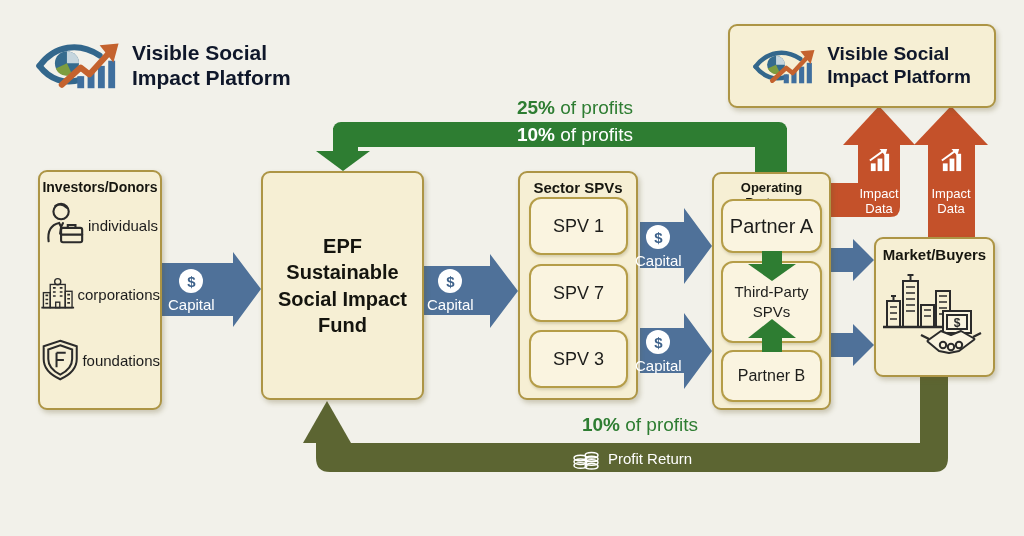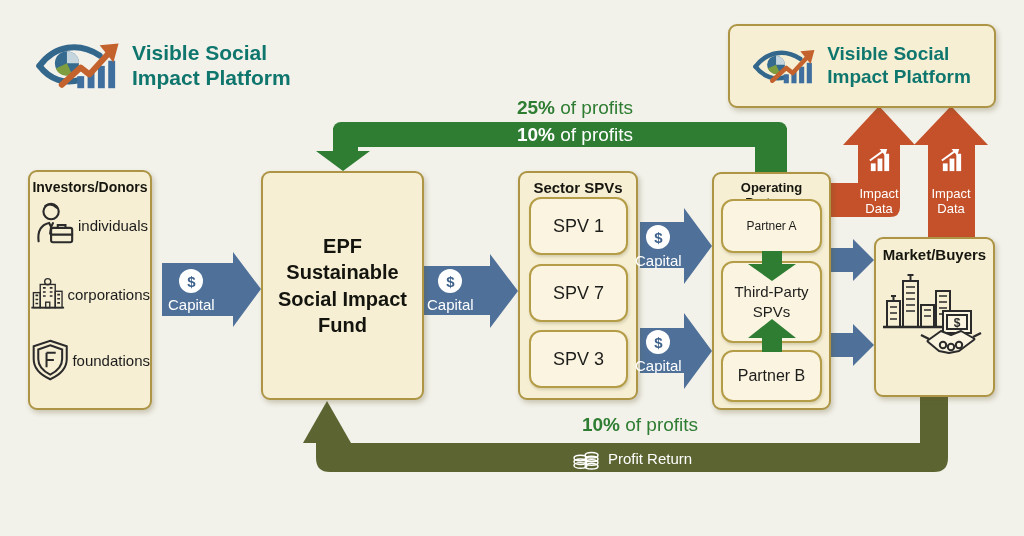--- a/index.html
+++ b/index.html
@@ -12,21 +12,21 @@
   svg{display:block}
   .layer{position:absolute;left:0;top:0;width:1024px;height:536px;pointer-events:none}
   .arrows{z-index:1}.overlay-top{z-index:3}
   .panel{position:absolute;background:var(--panel);border:2px solid var(--border);border-radius:9px;
          box-shadow:2px 3px 5px rgba(100,90,40,.28);z-index:2}
   .inner-box{position:absolute;background:var(--inner);border:2px solid #b59d48;border-radius:12px;
          display:flex;align-items:center;justify-content:center;text-align:center;
          box-shadow:1px 2px 3px rgba(100,90,40,.22);color:var(--ink)}
   .panel-title{position:absolute;width:100%;text-align:center;font-weight:700;color:#16160f}
   .brand{position:absolute;left:36px;top:34px;display:flex;align-items:center;gap:10px;z-index:2}
-  .brand-text{font-size:21px;font-weight:700;color:#0f766e;line-height:1.2}
+  .brand-text{font-size:21px;font-weight:700;color:#0f172a;line-height:1.2}
   .platform-box{left:728px;top:24px;width:268px;height:84px;display:flex;align-items:center;
                 justify-content:center;gap:10px;padding:0 8px}
   .platform-box .brand-text{font-size:19px}
   .label-stack{position:absolute;display:flex;flex-direction:column;align-items:center;gap:3px;z-index:4}
   .dollar-circle{width:24px;height:24px;border-radius:50%;background:#fff;color:#3e628b;font-weight:700;
                  font-size:15px;display:flex;align-items:center;justify-content:center}
   .cap-text{color:#fff;font-size:15px}
   .profit-label{position:absolute;text-align:center;font-size:19px;z-index:4}
   .profit-label .pct{font-weight:700}
   .green-text{color:var(--green)}
@@ -119,21 +119,21 @@
       <rect x="84" y="30" width="8" height="32" fill="#3f6f9e"></rect>
       <path d="M30,58 L52,38 L62,46 L84,22" fill="none" stroke="#c4622e" stroke-width="7" stroke-linecap="round" stroke-linejoin="round"></path>
       <polygon points="74,12 96,10 90,32" fill="#c4622e"></polygon>
     </svg>
     <div class="brand-text">
       <div>Visible Social</div>
       <div>Impact Platform</div>
     </div>
   </div>
 
-  <div class="panel" style="left:28px;top:170px;width:124px;height:240px">
+  <div class="panel" style="left:38px;top:170px;width:124px;height:240px">
     <div class="panel-title" style="top:7px;font-size:14px">Investors/Donors</div>
     <div class="inv-item" style="top:28px">
       <svg width="46" height="50" viewBox="0 0 48 50">
         <g fill="none" stroke="#2b2b2b" stroke-width="2.2" stroke-linecap="round">
           <circle cx="22" cy="11" r="8"></circle>
           <path d="M16,5 Q22,1 28,7" fill="none"></path>
           <path d="M9,42 Q7,26 20,23 L22,27 L24,23"></path>
           <path d="M22,27 L21,34"></path>
           <rect x="22" y="28" width="22" height="15" rx="2" fill="#f6efd4"></rect>
           <path d="M29,28 v-3 h8 v3"></path>
@@ -175,25 +175,25 @@
   <div class="panel" style="left:518px;top:171px;width:120px;height:229px">
     <div class="panel-title" style="top:6px;font-size:15px">Sector SPVs</div>
   </div>
   <div class="inner-box" style="left:529px;top:197px;width:99px;height:58px;font-size:18px;z-index:2">SPV 1</div>
   <div class="inner-box" style="left:529px;top:264px;width:99px;height:58px;font-size:18px;z-index:2">SPV 7</div>
   <div class="inner-box" style="left:529px;top:330px;width:99px;height:58px;font-size:18px;z-index:2">SPV 3</div>
 
   <div class="panel" style="left:712px;top:172px;width:119px;height:238px">
     <div class="panel-title" style="top:6px;font-size:13px">Operating Partners</div>
   </div>
-  <div class="inner-box" style="left:721px;top:199px;width:101px;height:54px;font-size:12px;z-index:2">Partner A</div>
+  <div class="inner-box" style="left:721px;top:199px;width:101px;height:54px;font-size:20px;z-index:2">Partner A</div>
   <div class="inner-box" style="left:721px;top:261px;width:101px;height:82px;font-size:15px;line-height:1.35;z-index:2;padding:0 6px">Third-Party SPVs</div>
   <div class="inner-box" style="left:721px;top:350px;width:101px;height:52px;font-size:16px;z-index:2">Partner B</div>
 
-  <div class="panel" style="left:874px;top:237px;width:121px;height:160px">
+  <div class="panel" style="left:874px;top:237px;width:121px;height:140px">
     <div class="panel-title" style="top:7px;font-size:15px">Market/Buyers</div>
     <svg width="110" height="92" viewBox="0 0 110 92" style="position:absolute;left:5px;top:30px">
       <g fill="none" stroke="#2b2b2b" stroke-width="2">
 
         <rect x="6" y="32" width="13" height="26"></rect>
         <path d="M12.5,32 v-5 M10,27 h5"></path>
         <rect x="22" y="12" width="15" height="46"></rect>
         <path d="M29.5,12 v-6 M26.5,6 h6"></path>
         <rect x="40" y="36" width="13" height="22"></rect>
         <rect x="55" y="22" width="14" height="36"></rect>

